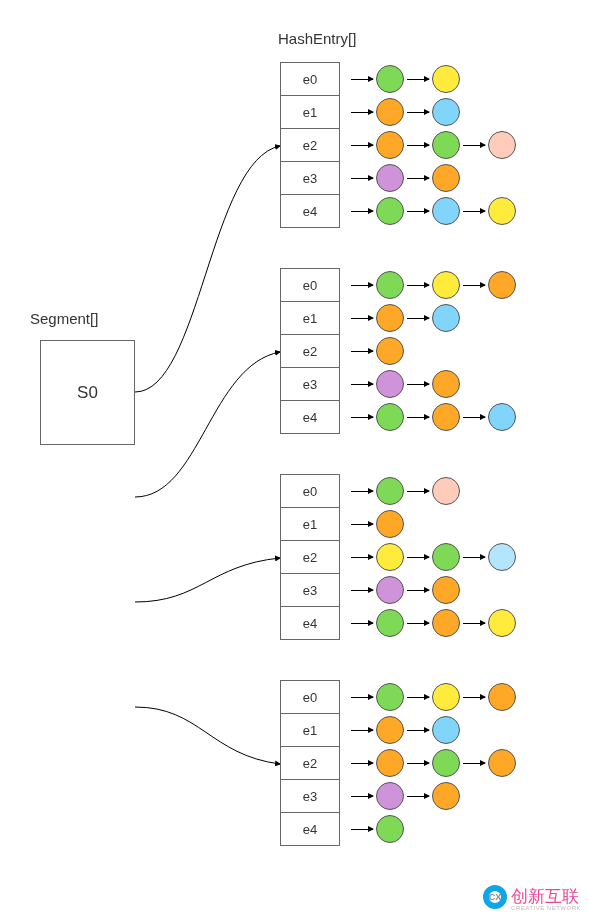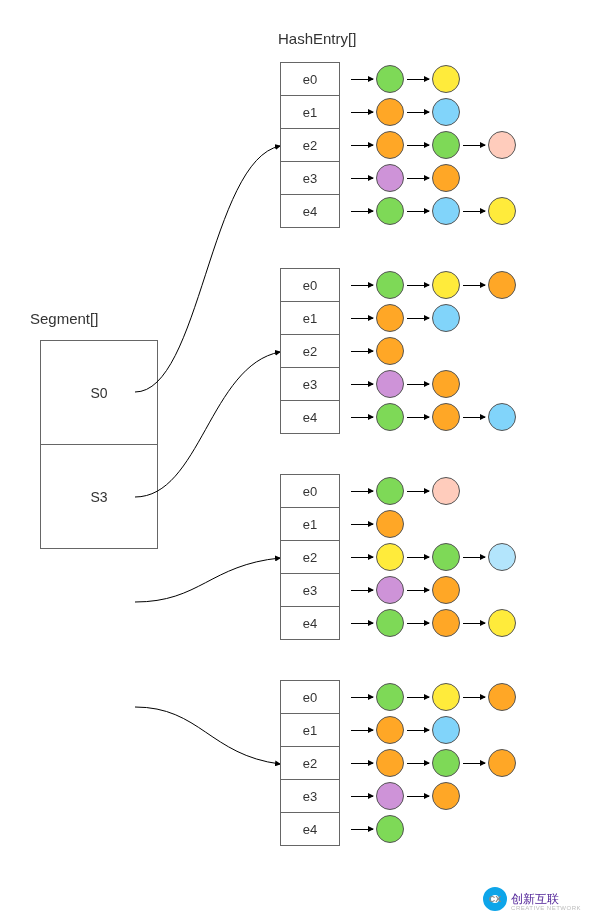--- a/index.html
+++ b/index.html
@@ -16,27 +16,27 @@
       font-size: 15px;
       color: #333;
     }
     .segments {
       position: absolute;
       left: 40px;
       top: 340px;
       width: 95px;
     }
     .seg-cell {
-      width: 118px;
+      width: 95px;
       height: 105px;
       border: 1px solid #666;
       display: flex;
       align-items: center;
       justify-content: center;
-      font-size: 14px;
+      font-size: 17px;
       color: #333;
       margin-top: -1px;
       background: #fff;
     }
     .seg-cell:first-child { margin-top: 0; }
     .he-group {
       position: absolute;
       left: 280px;
       width: 60px;
     }
@@ -100,49 +100,48 @@
       right: 8px;
       bottom: 6px;
       display: flex;
       align-items: center;
       gap: 4px;
     }
     .wm-logo {
       width: 24px;
       height: 24px;
       border-radius: 50%;
-      border: 8px solid #0ea5e9;
+      border: 6px solid #0ea5e9;
       display: flex;
       align-items: center;
       justify-content: center;
       font-size: 9px;
       color: #888;
       font-weight: bold;
     }
     .wm-text {
-      font-size: 12px;
-      color: #4c1d95;
+      font-size: 17px;
+      color: #ec4899;
       line-height: 1;
       margin-top: 6px;
     }
     .wm-sub {
       font-size: 6px;
       color: #bbb;
       letter-spacing: 0.5px;
     }
   </style>
 </head>
 <body>
 
 <div class="label" style="left:30px; top:310px;">Segment[]</div>
 <div class="label" style="left:278px; top:30px;">HashEntry[]</div>
 
 <div class="segments">
   <div class="seg-cell">S0</div>
-  <div class="seg-cell">S3</div>
 </div>
 
 <svg class="link-svg">
   <defs>
     <marker id="arrowhead" markerWidth="6" markerHeight="6" refX="5" refY="3" orient="auto">
       <path d="M0,0 L6,3 L0,6 Z" fill="#000"></path>
     </marker>
   </defs>
   <g id="link-paths">
       <path d="M 135 392 C 200 392, 210 160, 280 146" fill="none" stroke="#000" stroke-width="1" marker-end="url(#arrowhead)"></path>

